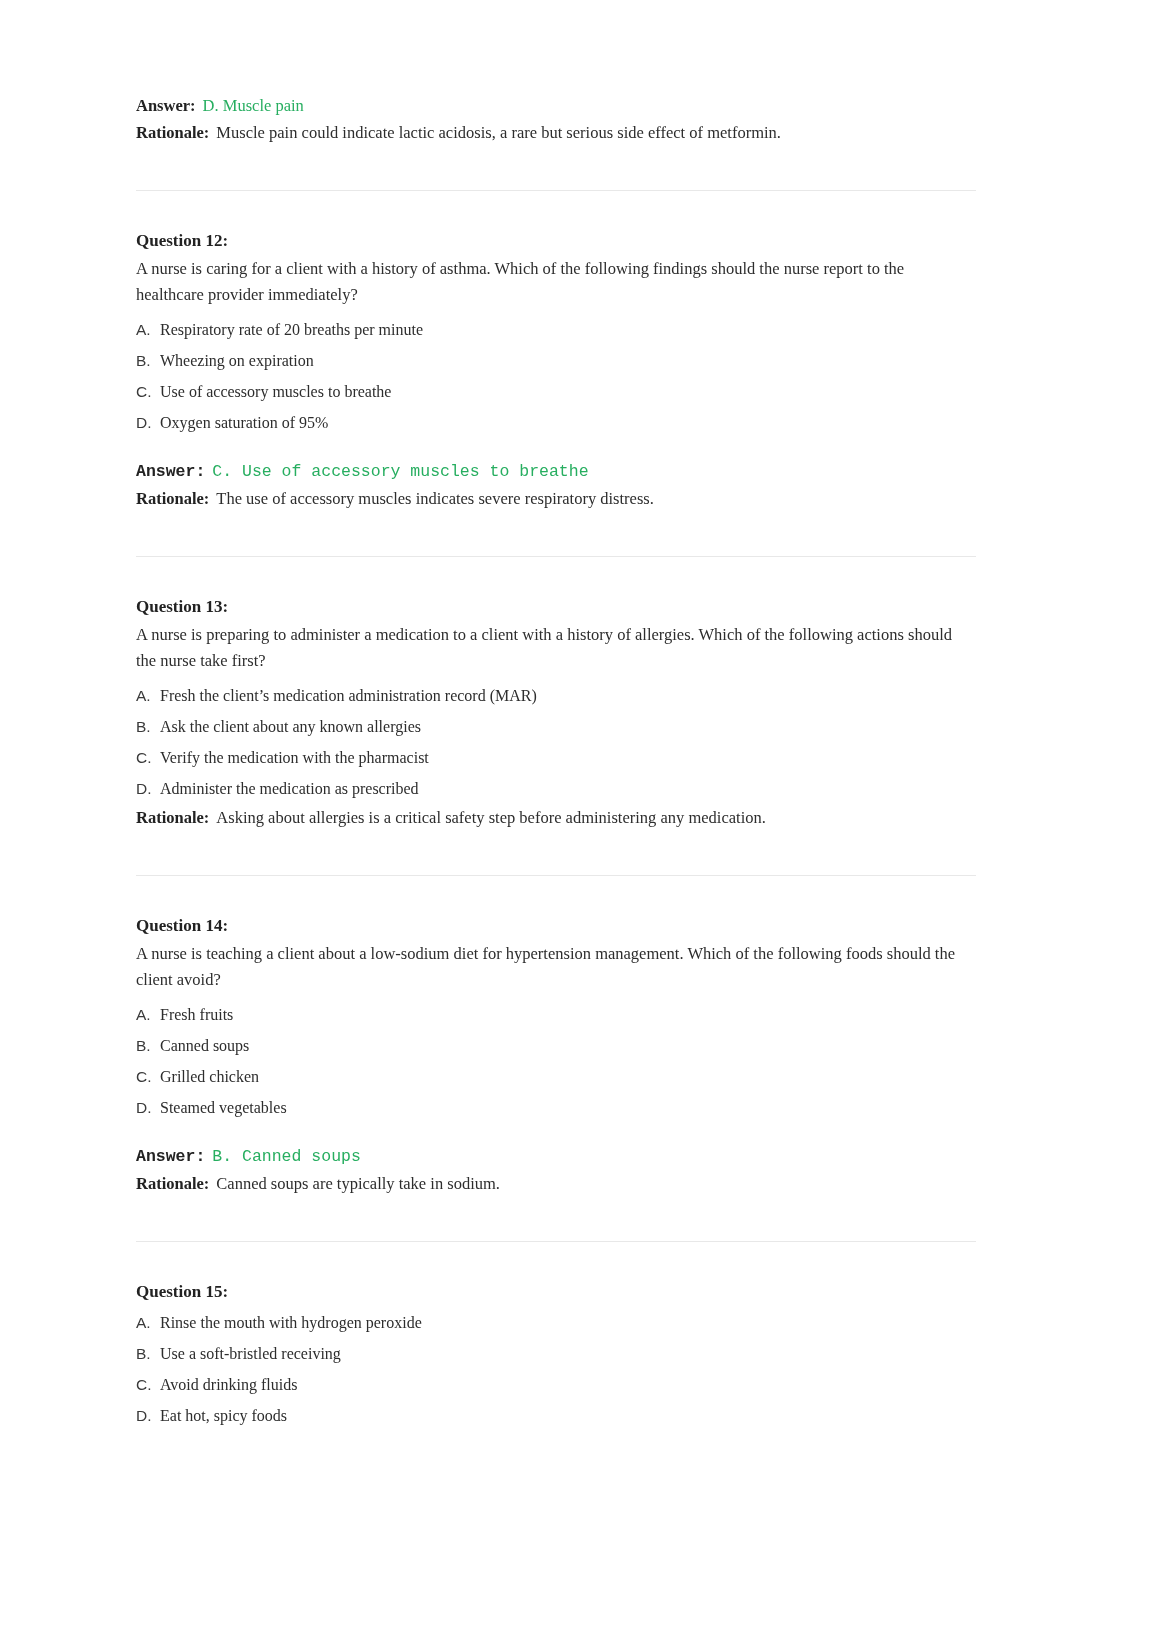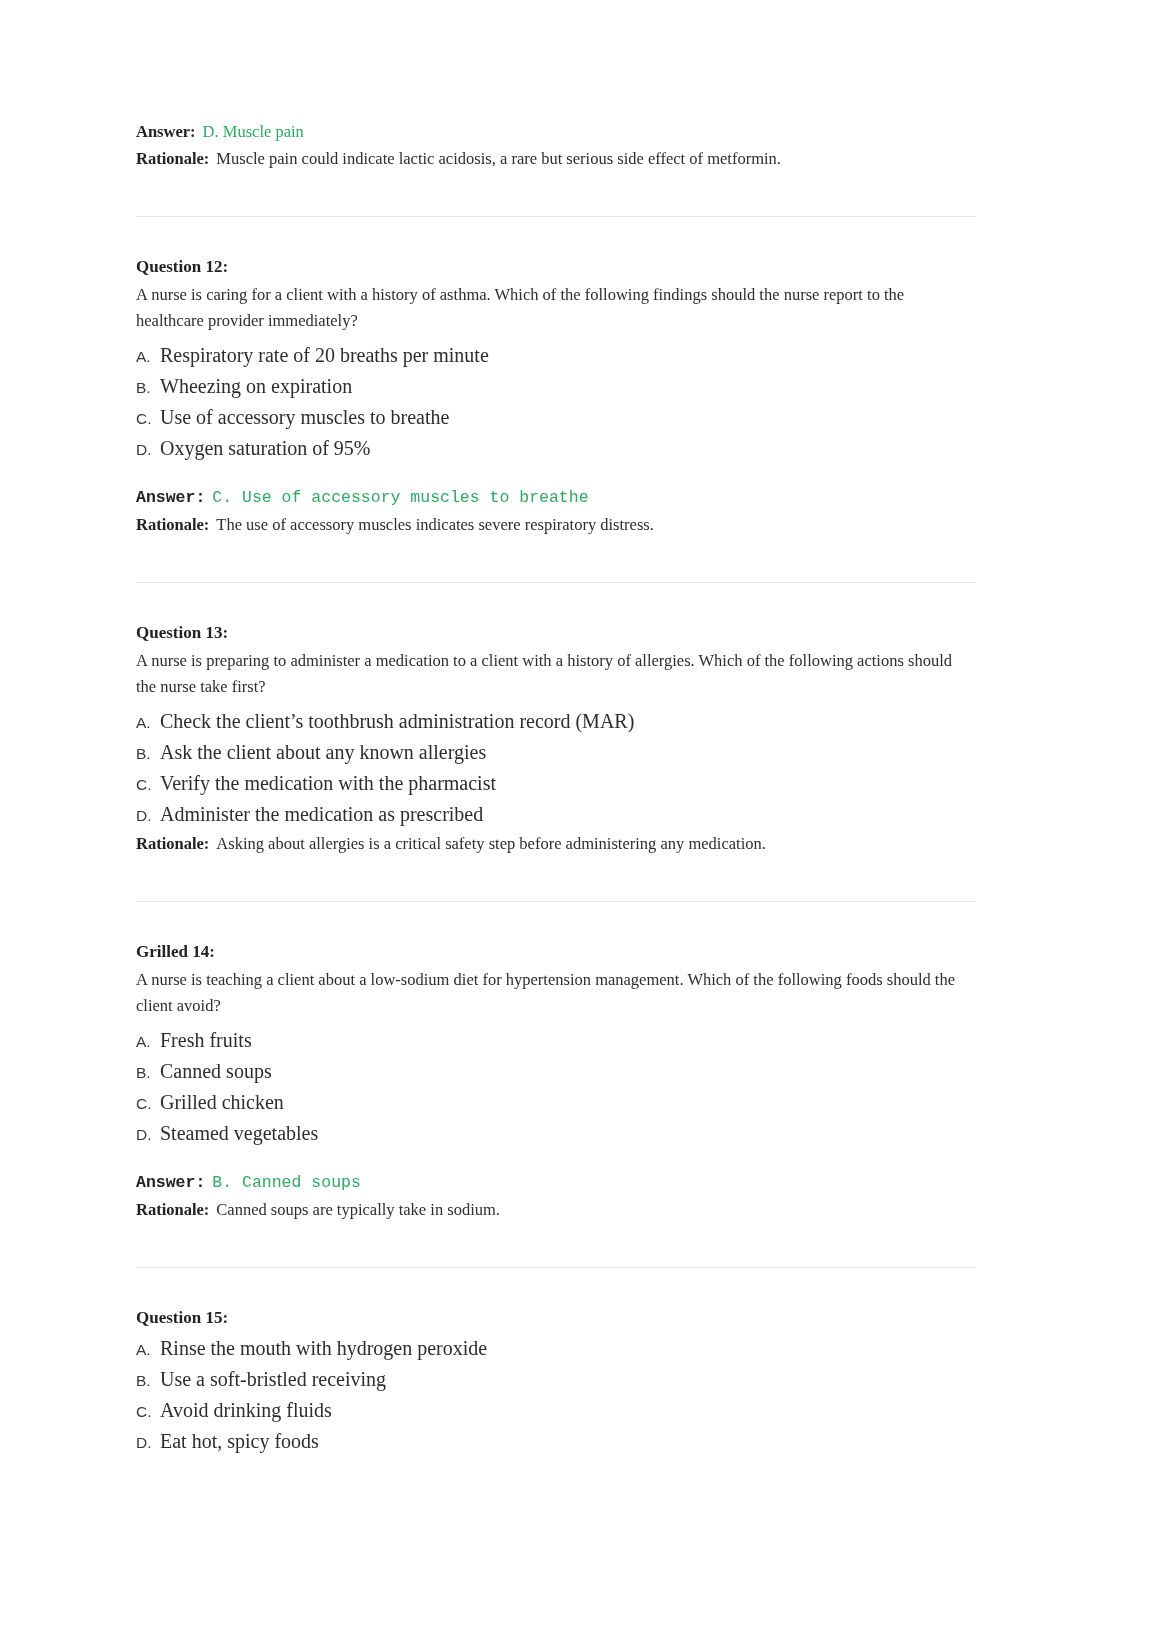--- a/index.html
+++ b/index.html
@@ -10,21 +10,21 @@
   body {
     width: 1159px;
     min-height: 1638px;
     font-family: "Liberation Serif", "DejaVu Serif", serif;
     color: #2d2d2d;
     -webkit-font-smoothing: antialiased;
   }
   .page {
     box-sizing: border-box;
     width: 1159px;
-    padding: 118px 0 30px 136px;
+    padding: 92px 0 30px 136px;
   }
   .content {
     width: 840px;
   }
   .line {
     font-size: 16.5px;
     line-height: 27px;
     margin: 0;
   }
   .label {
@@ -62,21 +62,21 @@
     padding: 5px 0;
   }
   .opt-letter {
     font-family: "Liberation Sans", "DejaVu Sans", sans-serif;
     font-size: 15.5px;
     color: #3a3a3a;
     flex: 0 0 24px;
     width: 24px;
   }
   .opt-text {
-    font-size: 20px;
+    font-size: 16px;
     line-height: 21px;
     text-align: center;
   }
   .answer-line {
     margin-top: 20px;
     font-family: Liberation Mono, monospace;
   }
 </style>
 </head>
 <body>
@@ -119,21 +119,21 @@
     <p class="line"><span class="label">Rationale:</span><span>The use of accessory muscles indicates severe respiratory distress.</span></p>
   </section>
 
   <hr class="divider">
   <section class="question-block">
     <h3 class="q-title">Question 13:</h3>
     <p class="q-text">A nurse is preparing to administer a medication to a client with a history of allergies. Which of the following actions should the nurse take first?</p>
     <div class="options">
   <div class="option">
     <span class="opt-letter">A.</span>
-    <span class="opt-text">Check the client’s toothbrush administration record (MAR)</span>
+    <span class="opt-text">Fresh the client’s medication administration record (MAR)</span>
   </div>
 
   <div class="option">
     <span class="opt-letter">B.</span>
     <span class="opt-text">Ask the client about any known allergies</span>
   </div>
 
   <div class="option">
     <span class="opt-letter">C.</span>
     <span class="opt-text">Verify the medication with the pharmacist</span>
@@ -142,21 +142,21 @@
   <div class="option">
     <span class="opt-letter">D.</span>
     <span class="opt-text">Administer the medication as prescribed</span>
   </div>
 </div>
     <p class="line"><span class="label">Rationale:</span><span>Asking about allergies is a critical safety step before administering any medication.</span></p>
   </section>
 
   <hr class="divider">
   <section class="question-block">
-    <h3 class="q-title">Grilled 14:</h3>
+    <h3 class="q-title">Question 14:</h3>
     <p class="q-text">A nurse is teaching a client about a low-sodium diet for hypertension management. Which of the following foods should the client avoid?</p>
     <div class="options">
   <div class="option">
     <span class="opt-letter">A.</span>
     <span class="opt-text">Fresh fruits</span>
   </div>
 
   <div class="option">
     <span class="opt-letter">B.</span>
     <span class="opt-text">Canned soups</span>

